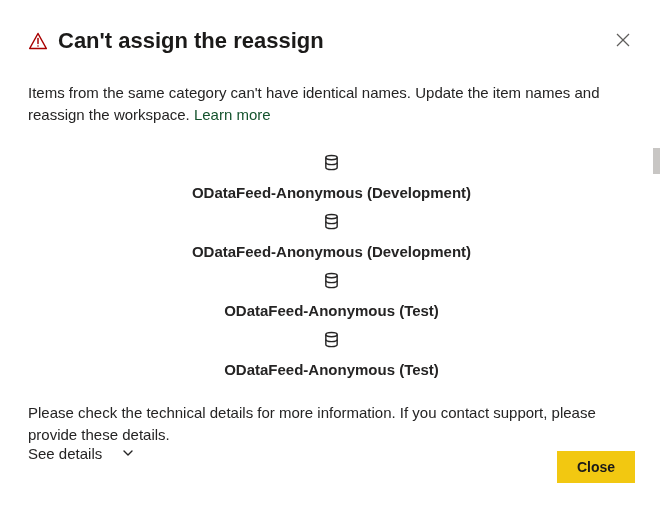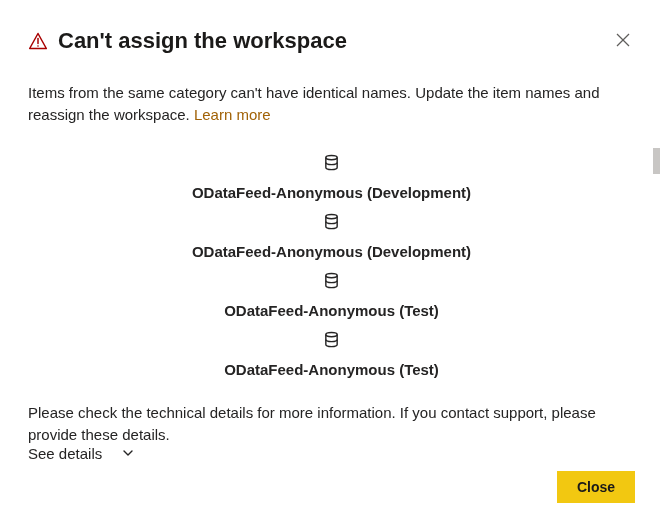--- a/index.html
+++ b/index.html
@@ -44,21 +44,21 @@
       color: #605e5c;
       line-height: 1;
     }
     .body-text {
       font-size: 15px;
       line-height: 1.45;
       color: #252424;
       margin-bottom: 22px;
     }
     .body-text .link {
-      color: #a16207;
+      color: #14532d;
       text-decoration: none;
       cursor: pointer;
     }
     .item-list {
       margin-bottom: 18px;
     }
     .item-row {
       display: flex;
       align-items: center;
       gap: 12px;
@@ -91,21 +91,21 @@
       font-size: 15px;
       color: #252424;
       cursor: pointer;
       background: none;
       border: none;
       padding: 0;
     }
     .footer {
       position: absolute;
       right: 28px;
-      bottom: 16px;
+      bottom: 36px;
     }
     .close-action {
       background: #f2c811;
       border: none;
       padding: 8px 20px;
       font-size: 14px;
       font-weight: 600;
       color: #1b1a19;
       cursor: pointer;
     }
@@ -125,21 +125,21 @@
 
 <div class="dialog-header">
   <div class="title-wrap">
     <span class="warning-triangle">
       <svg width="20" height="20" viewBox="0 0 24 24" fill="none">
         <path d="M12 3 L22 21 L2 21 Z" stroke="#a80000" stroke-width="1.8" stroke-linejoin="round" fill="none"></path>
         <line x1="12" y1="9" x2="12" y2="15" stroke="#a80000" stroke-width="1.8" stroke-linecap="round"></line>
         <circle cx="12" cy="18" r="1" fill="#a80000"></circle>
       </svg>
     </span>
-    <h1 class="dialog-title">Can't assign the workspace</h1>
+    <h1 class="dialog-title">Can't assign the reassign</h1>
   </div>
   <button class="close-btn">
     <span>
       <svg width="16" height="16" viewBox="0 0 16 16">
         <line x1="2" y1="2" x2="14" y2="14" stroke="#605e5c" stroke-width="1.3"></line>
         <line x1="14" y1="2" x2="2" y2="14" stroke="#605e5c" stroke-width="1.3"></line>
       </svg>
     </span>
   </button>
 </div>

